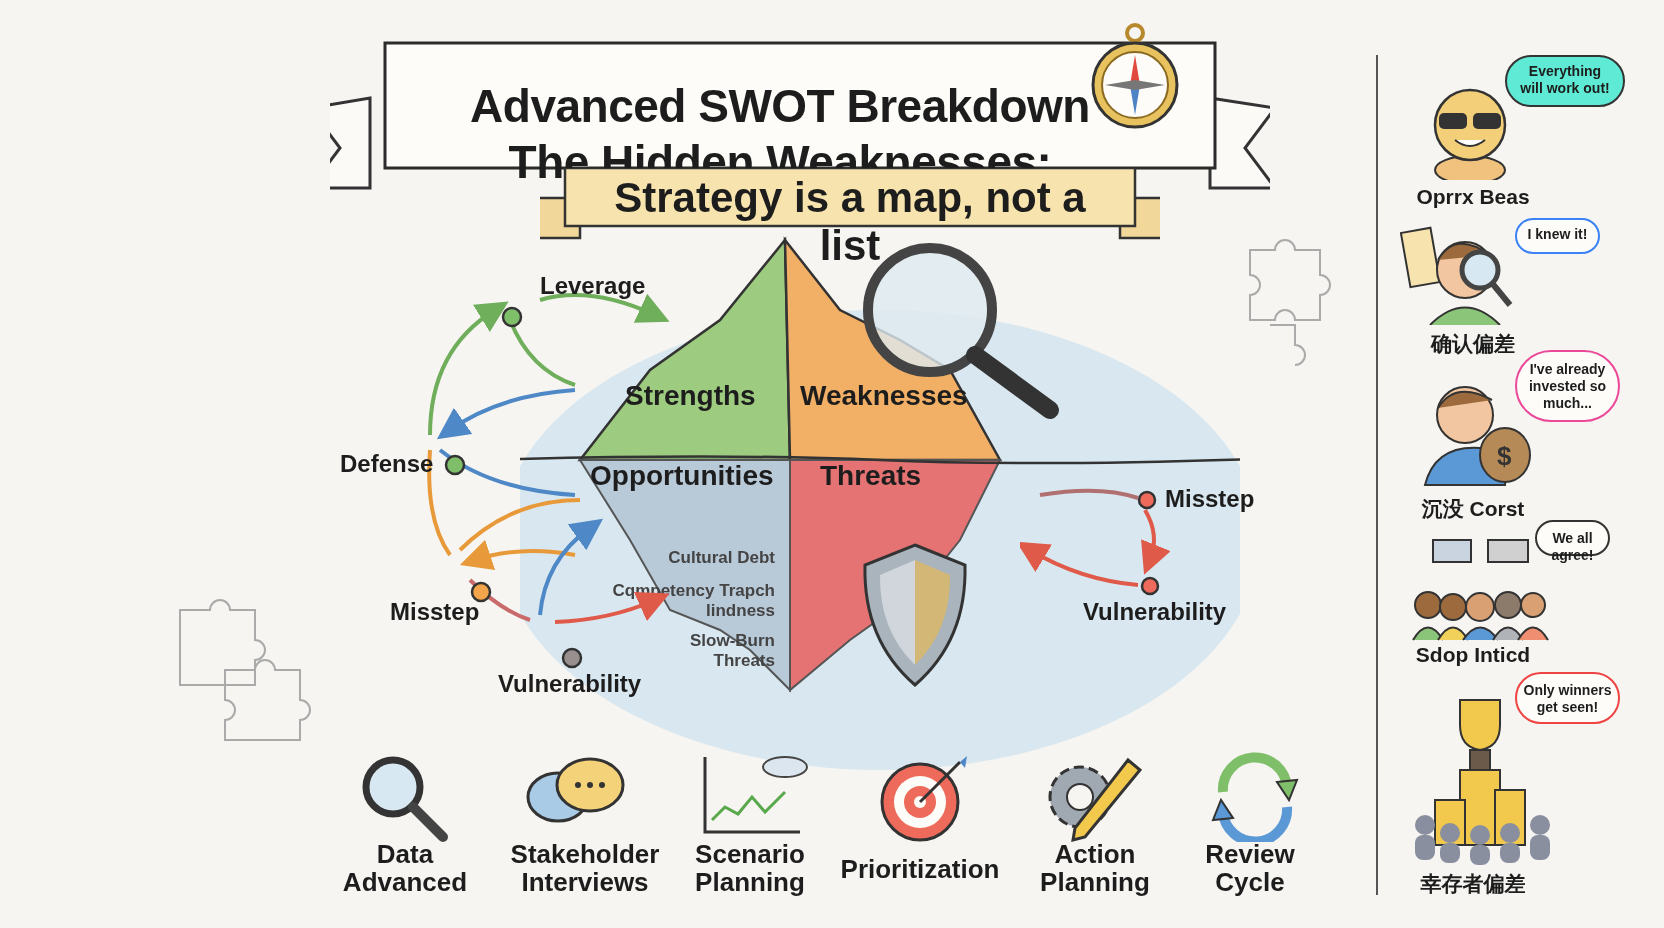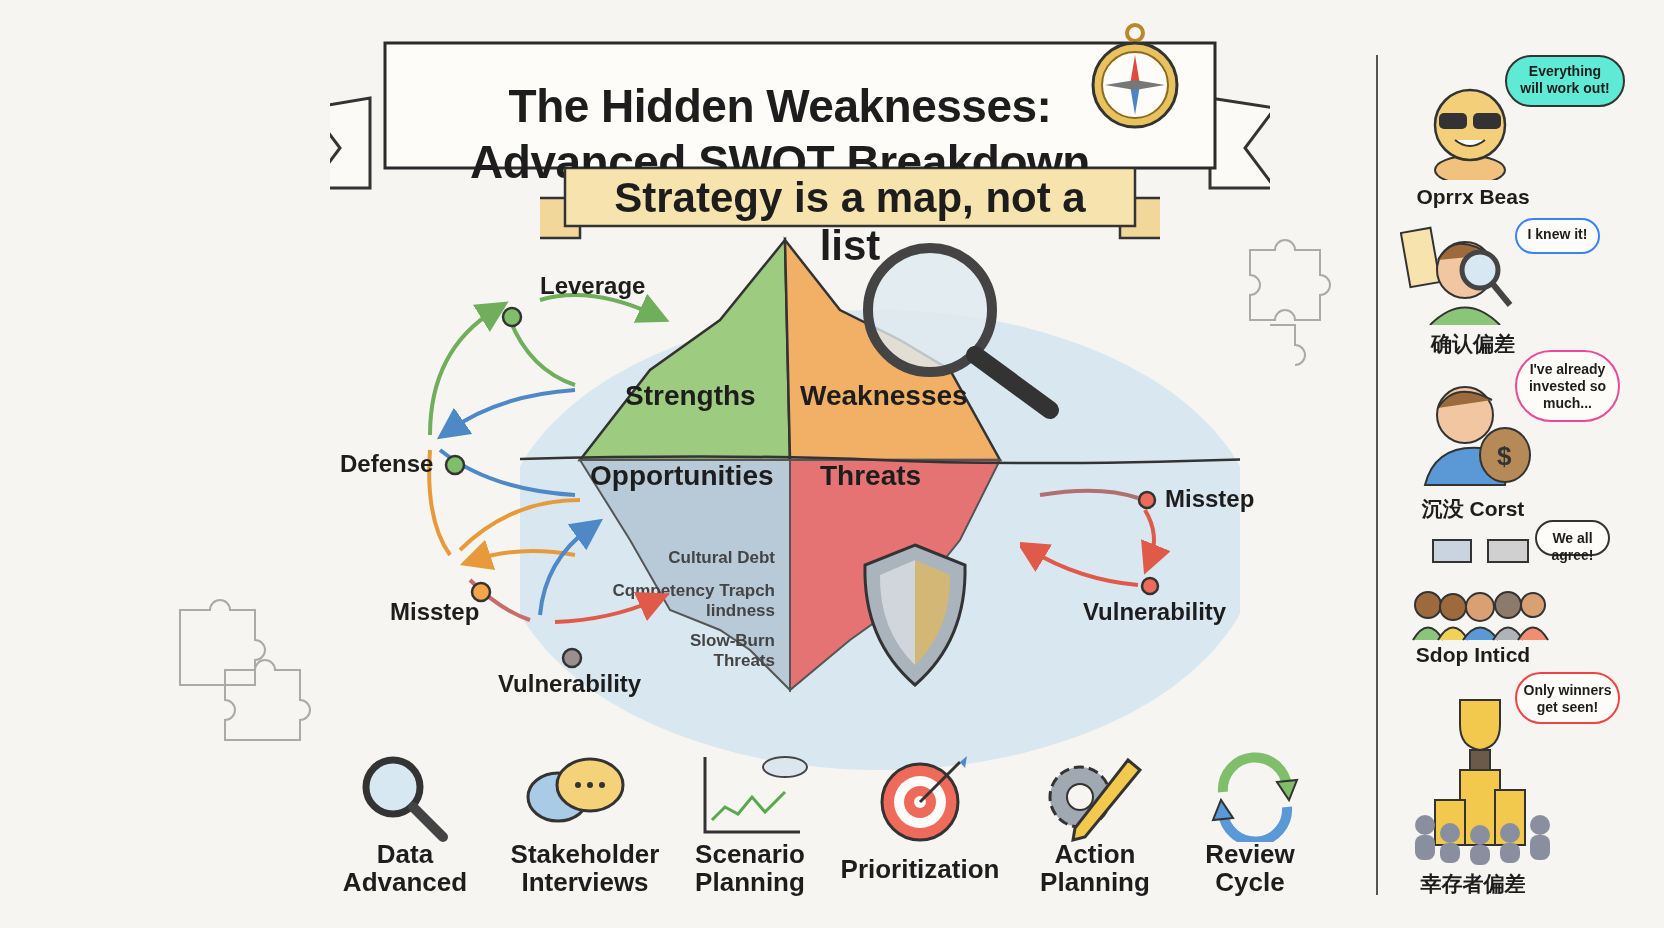--- a/index.html
+++ b/index.html
@@ -21,22 +21,22 @@
 </head>
 <body>
 
 <div class="abs title-banner">
   <svg width="940" height="152" style="position:absolute;left:0;top:0">
     <polygon points="0,70 60,60 60,150 0,150 30,110" fill="#fbfaf6" stroke="#333" stroke-width="3" transform="translate(-20,0)"></polygon>
     <polygon points="880,60 945,70 915,110 945,150 880,150" fill="#fbfaf6" stroke="#333" stroke-width="3"></polygon>
     <rect x="55" y="5" width="830" height="125" fill="#fdfcf8" stroke="#2b2b2b" stroke-width="3"></rect>
   </svg>
   <div class="title-text">
+    <div>Advanced SWOT Breakdown</div>
     <div>The Hidden Weaknesses:</div>
-    <div>Advanced SWOT Breakdown</div>
   </div>
   <svg width="90" height="120" style="position:absolute;left:760px;top:-15px">
     <circle cx="45" cy="10" r="8" fill="none" stroke="#b8892c" stroke-width="4"></circle>
     <circle cx="45" cy="62" r="42" fill="#e8c25e" stroke="#333" stroke-width="3"></circle>
     <circle cx="45" cy="62" r="33" fill="#fdfcf8" stroke="#8a6a20" stroke-width="2"></circle>
     <polygon points="45,32 50,62 40,62" fill="#e04a3e"></polygon>
     <polygon points="40,62 50,62 45,92" fill="#4d84c6"></polygon>
     <polygon points="15,62 45,57 45,67" fill="#777"></polygon>
     <polygon points="75,62 45,57 45,67" fill="#777"></polygon>
   </svg>

